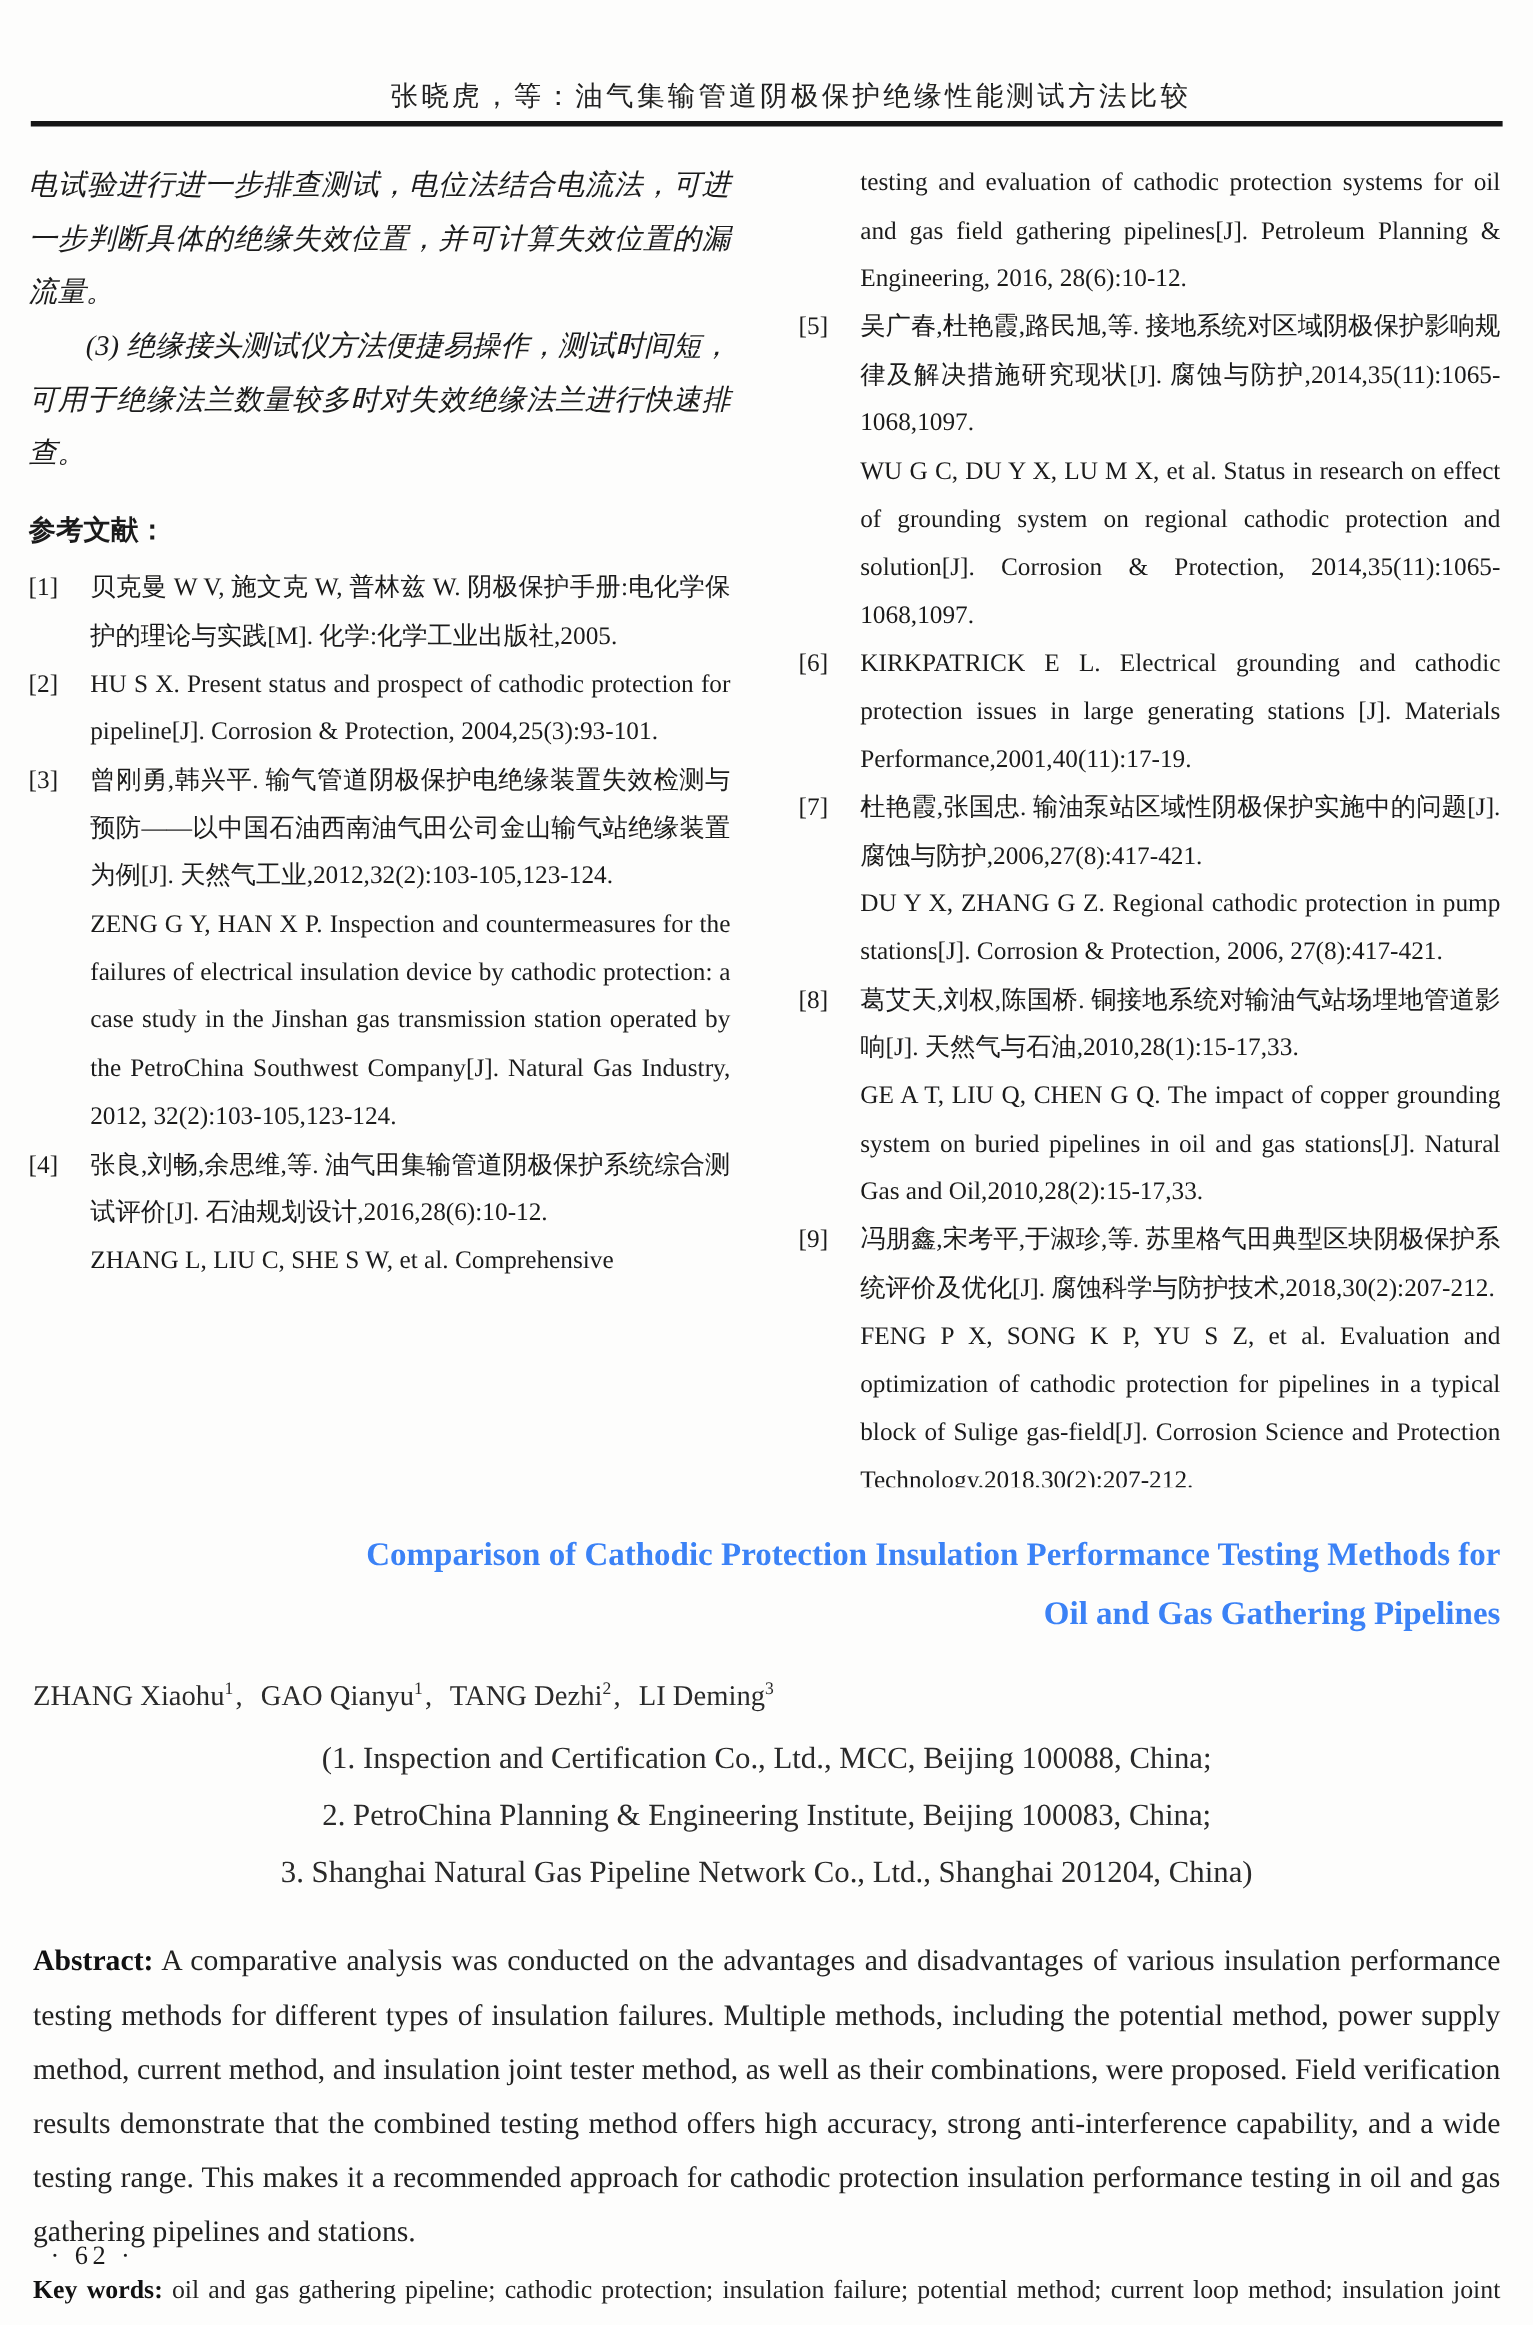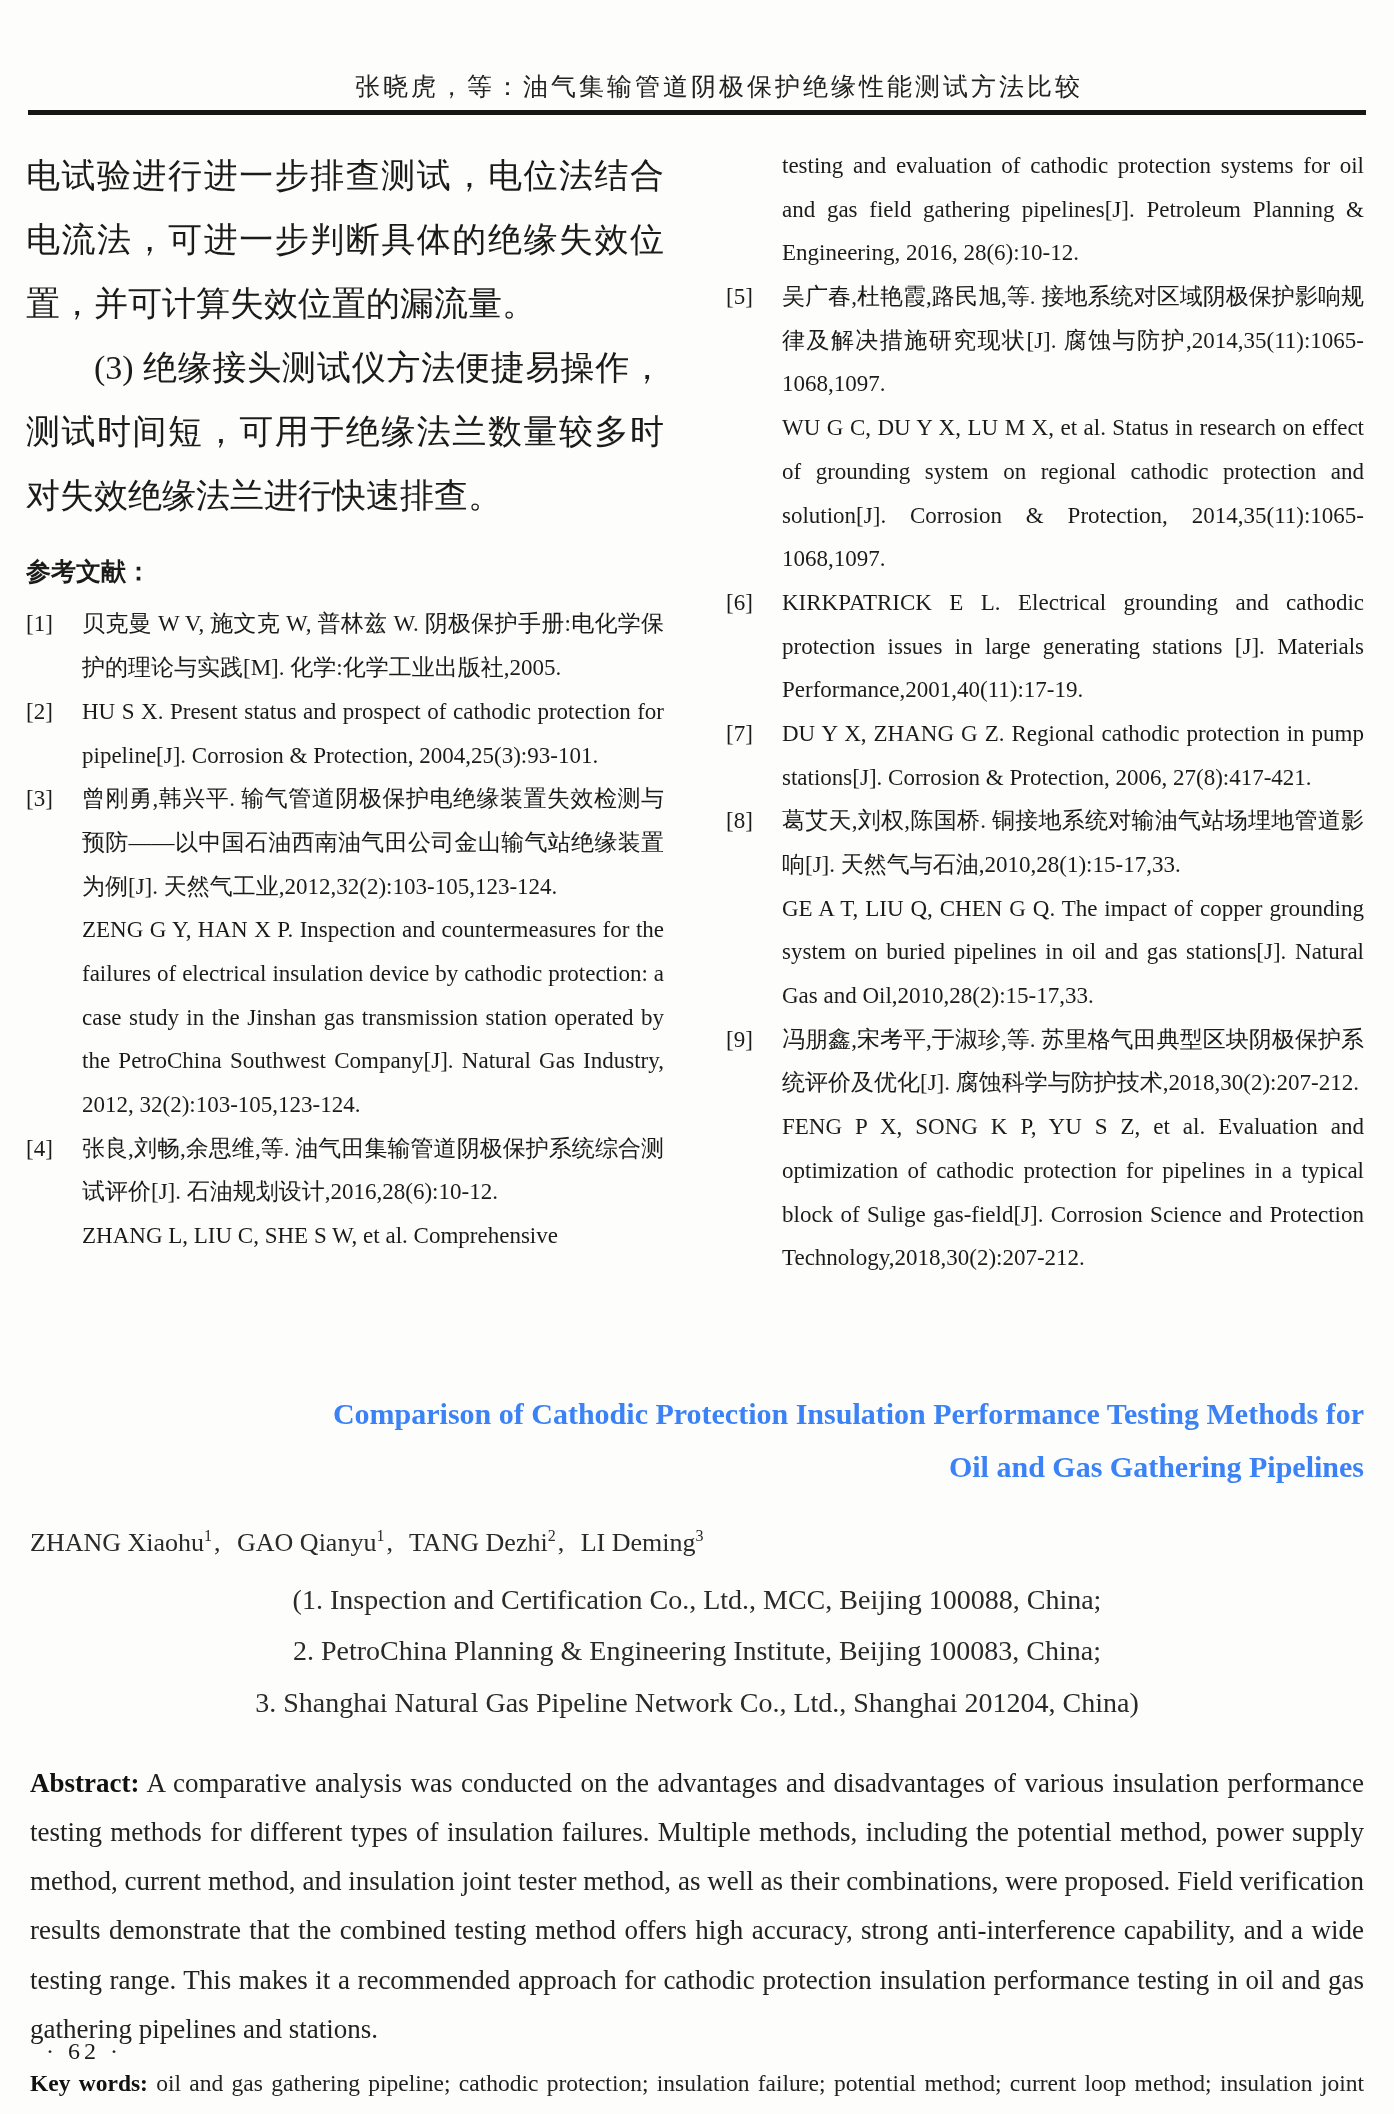--- a/index.html
+++ b/index.html
@@ -32,23 +32,24 @@
     position: absolute;
     top: 144px; left: 26px; right: 30px;
     height: 1208px;
     display: flex;
     gap: 62px;
     overflow: hidden;
   }
   .col { flex: 1; min-width: 0; }
   .body-para {
     margin: 0;
-    font-size: 34px;
+    font-size: 26px;
     line-height: 1.88;
     text-align: justify;
+    font-style: italic;
   }
   .indent { text-indent: 2em; }
   .refs-heading {
     margin: 28px 0 14px 0;
     font-weight: bold;
     font-size: 25px;
   }
   .ref {
     display: flex;
     font-size: 23px;
@@ -176,20 +177,21 @@
         <div class="ref-num">[6]</div>
         <div class="ref-body">
           <p>KIRKPATRICK E L. Electrical grounding and cathodic protection issues in large generating stations [J]. Materials Performance,2001,40(11):17-19.</p>
 
         </div>
       </div>
 
       <div class="ref">
         <div class="ref-num">[7]</div>
         <div class="ref-body">
+          <p>杜艳霞,张国忠. 输油泵站区域性阴极保护实施中的问题[J]. 腐蚀与防护,2006,27(8):417-421.</p>
           <p>DU Y X, ZHANG G Z. Regional cathodic protection in pump stations[J]. Corrosion &amp; Protection, 2006, 27(8):417-421.</p>
         </div>
       </div>
 
       <div class="ref">
         <div class="ref-num">[8]</div>
         <div class="ref-body">
           <p>葛艾天,刘权,陈国桥. 铜接地系统对输油气站场埋地管道影响[J]. 天然气与石油,2010,28(1):15-17,33.</p>
           <p>GE A T, LIU Q, CHEN G Q. The impact of copper grounding system on buried pipelines in oil and gas stations[J]. Natural Gas and Oil,2010,28(2):15-17,33.</p>
         </div>

